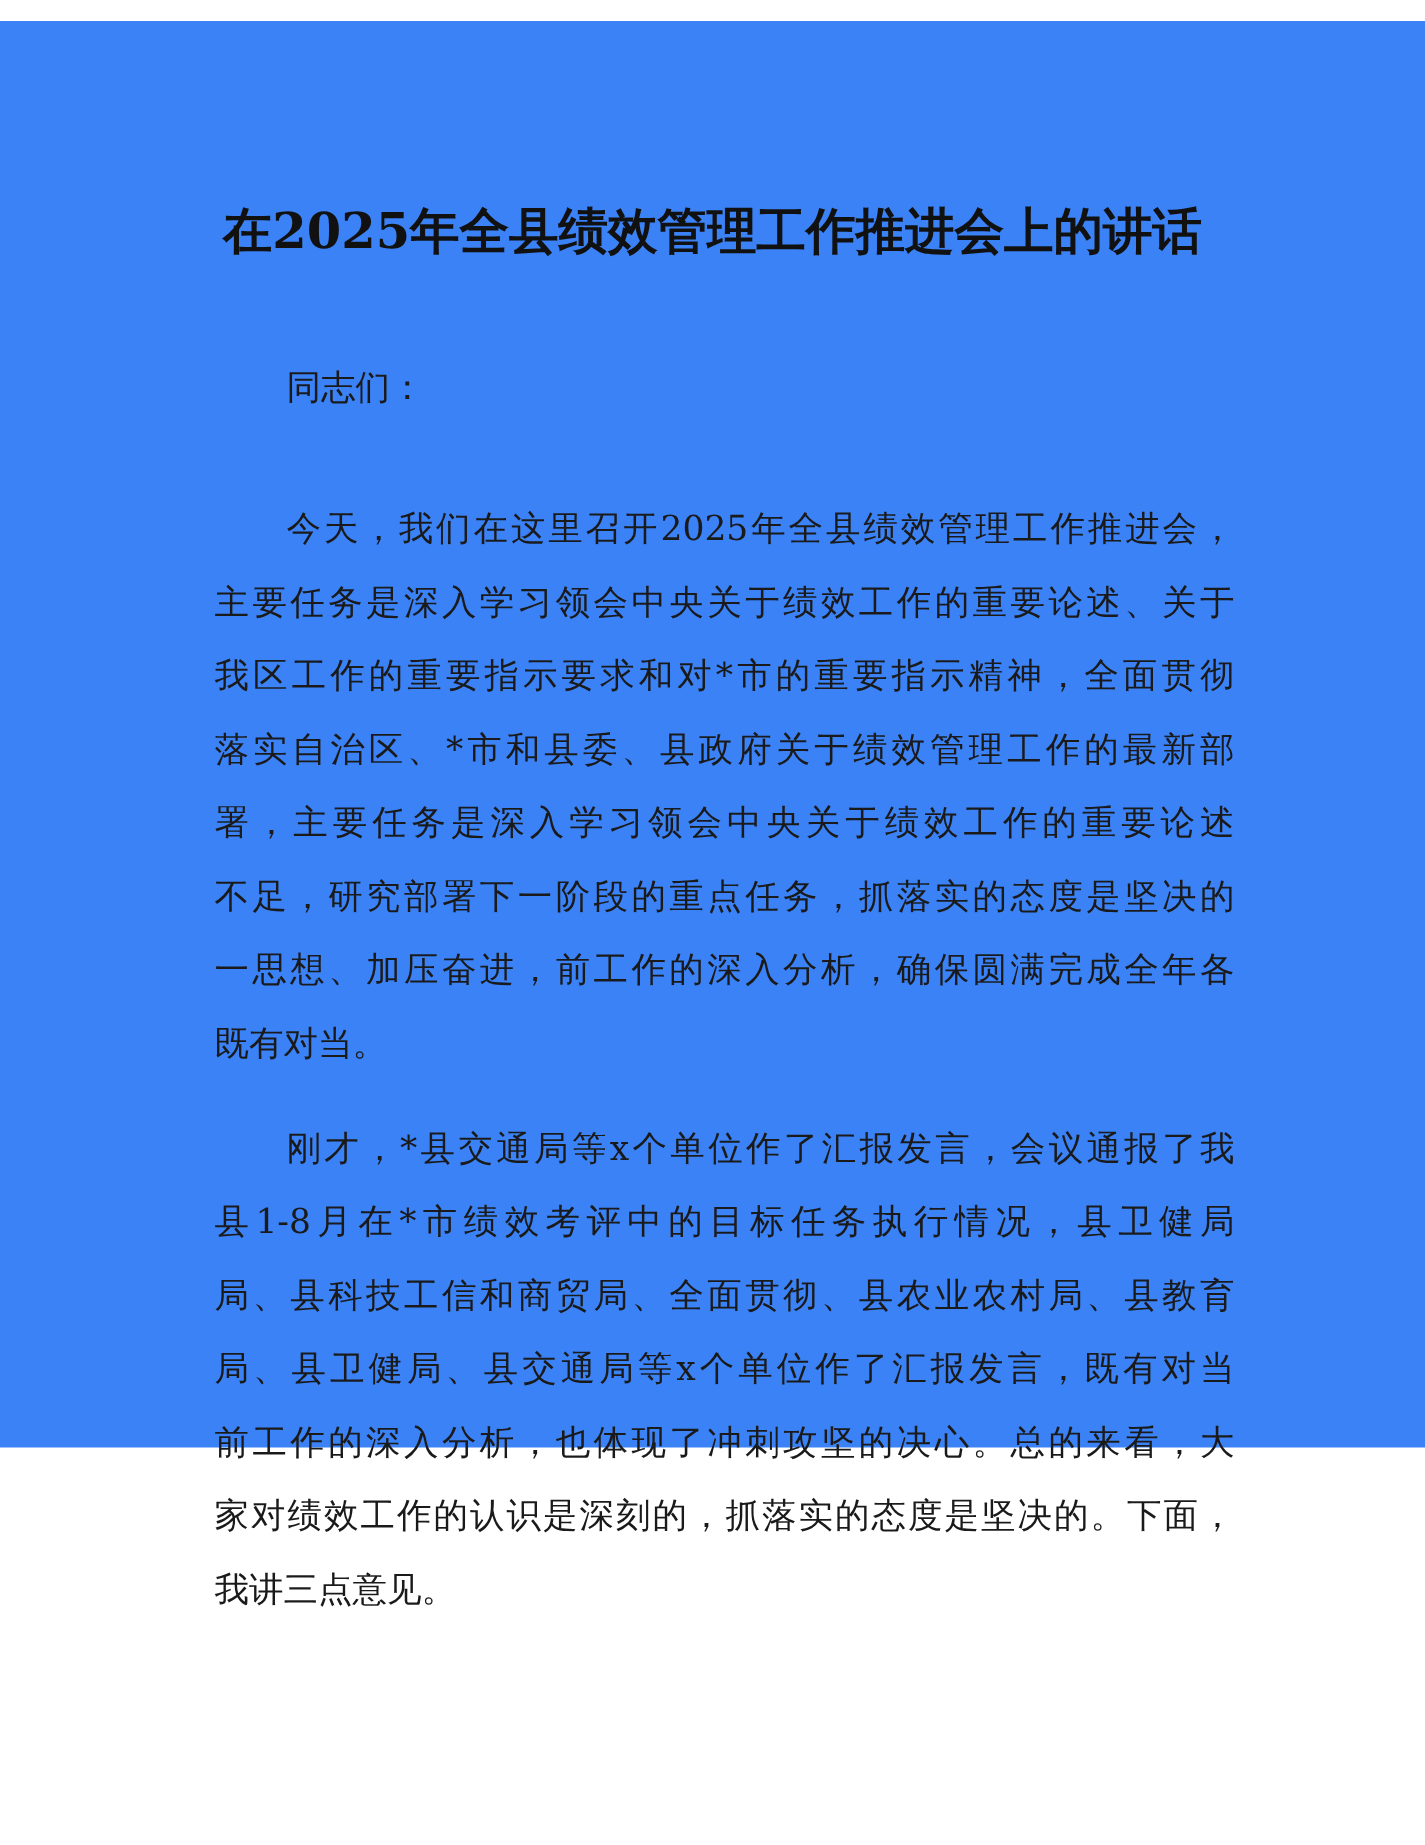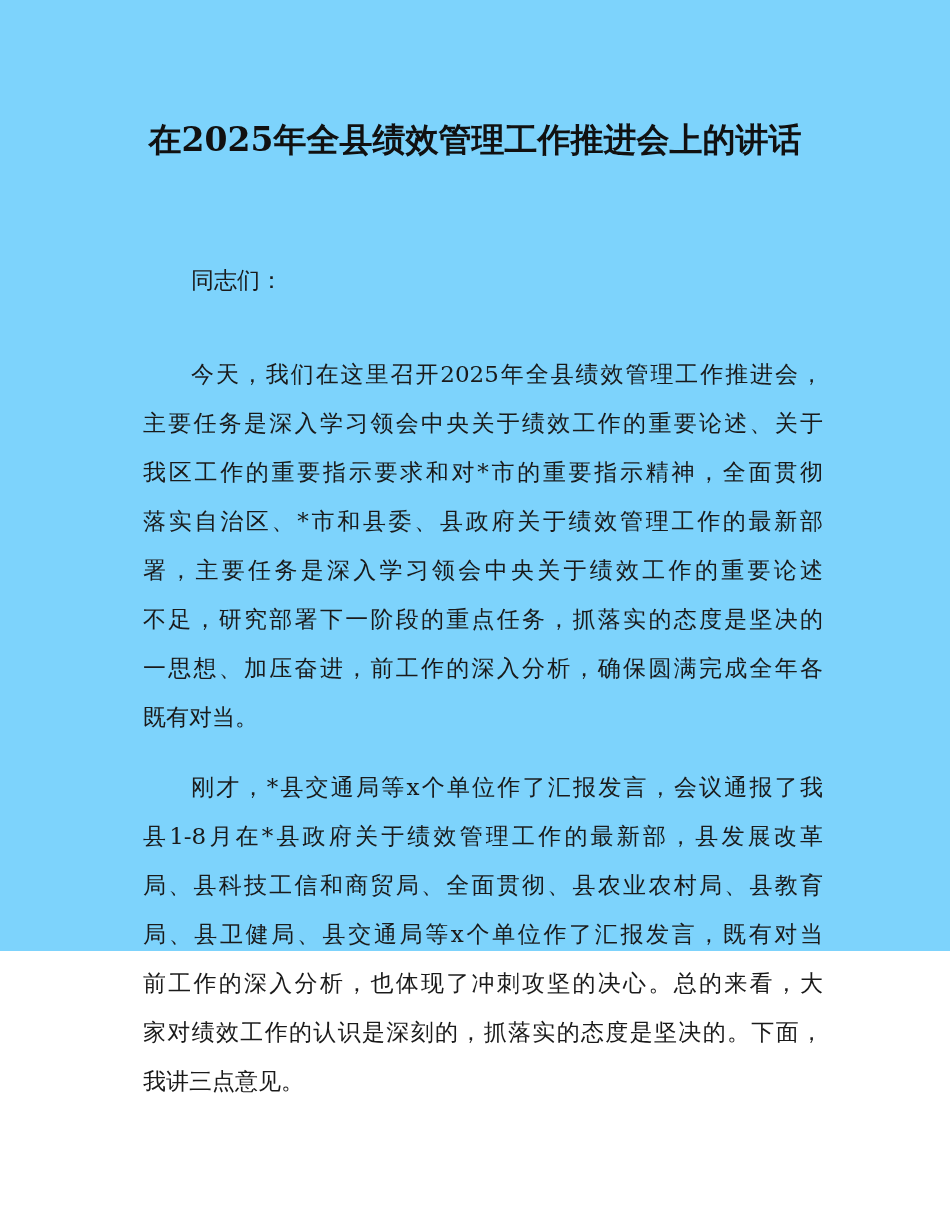--- a/index.html
+++ b/index.html
@@ -1,28 +1,28 @@
 <!DOCTYPE html>
 <html><head>
   <meta charset="utf-8">
   <style>
     html, body { margin: 0; padding: 0; background: #ffffff; }
     body { width: 950px; height: 1230px; position: relative; overflow: hidden; }
-    .page { position: absolute; left: 0; top: 0; width: 950px; height: 951px; background: #7dd3fc; }
+    .page { position: absolute; left: 0; top: 14px; width: 950px; height: 951px; background: #3b82f6; }
     .title {
       position: absolute; left: 0; top: 116px; width: 950px; text-align: center;
       font-family: "DejaVu Serif", "Liberation Serif", serif;
       font-weight: bold; font-size: 33px; color: #111111; letter-spacing: 0px;
       line-height: 48px;
     }
     .line {
       position: absolute; left: 143px; width: 680px;
       font-family: "DejaVu Serif", "Liberation Serif", serif;
       font-size: 23px; color: #1a1a1a; line-height: 30px; white-space: nowrap;
-      text-align: justify; text-align-last: justify; margin-top: 35px;
+      text-align: justify; text-align-last: justify;
     }
     .line.indent { left: 191px; width: 632px; }
     .line.last { text-align-last: left; }
   </style>
 </head>
 <body>
 
 <div class="page">
   <div class="title">在2025年全县绩效管理工作推进会上的讲话</div>
 
@@ -34,20 +34,20 @@
     <div class="line" style="top:422px">我区工作的重要指示要求和对*市的重要指示精神，全面贯彻</div>
     <div class="line" style="top:471px">落实自治区、*市和县委、县政府关于绩效管理工作的最新部</div>
     <div class="line" style="top:520px">署，主要任务是深入学习领会中央关于绩效工作的重要论述</div>
     <div class="line" style="top:569px">不足，研究部署下一阶段的重点任务，抓落实的态度是坚决的</div>
     <div class="line" style="top:618px">一思想、加压奋进，前工作的深入分析，确保圆满完成全年各</div>
     <div class="line last" style="top:667px">既有对当。</div>
   </div>
 
   <div>
     <div class="line indent" style="top:737px">刚才，*县交通局等x个单位作了汇报发言，会议通报了我</div>
-    <div class="line" style="top:786px">县1-8月在*县政府关于绩效管理工作的最新部，县发展改革</div>
+    <div class="line" style="top:786px">县1-8月在*市绩效考评中的目标任务执行情况，县卫健局</div>
     <div class="line" style="top:835px">局、县科技工信和商贸局、全面贯彻、县农业农村局、县教育</div>
     <div class="line" style="top:884px">局、县卫健局、县交通局等x个单位作了汇报发言，既有对当</div>
     <div class="line" style="top:933px">前工作的深入分析，也体现了冲刺攻坚的决心。总的来看，大</div>
     <div class="line" style="top:982px">家对绩效工作的认识是深刻的，抓落实的态度是坚决的。下面，</div>
     <div class="line last" style="top:1031px">我讲三点意见。</div>
   </div>
 </div>
 
 </body></html>

